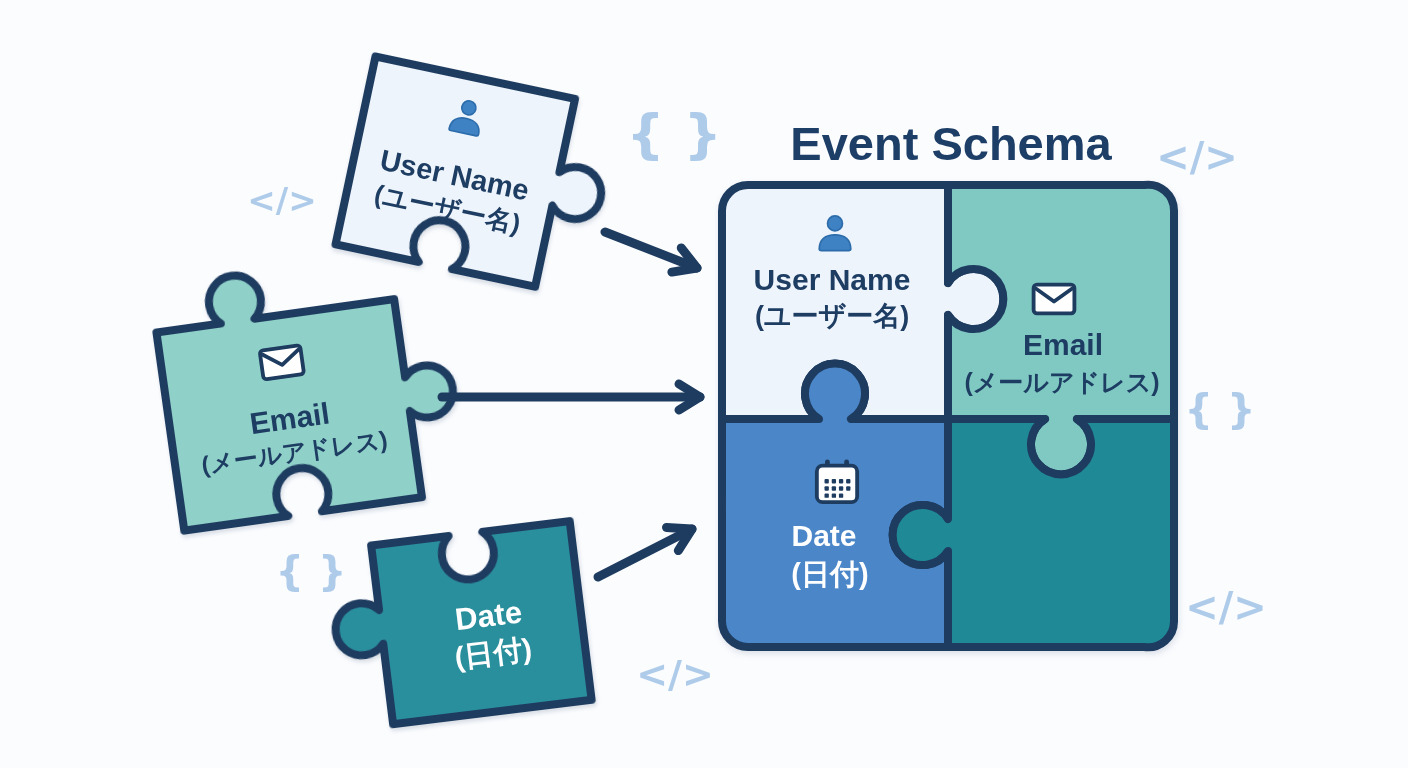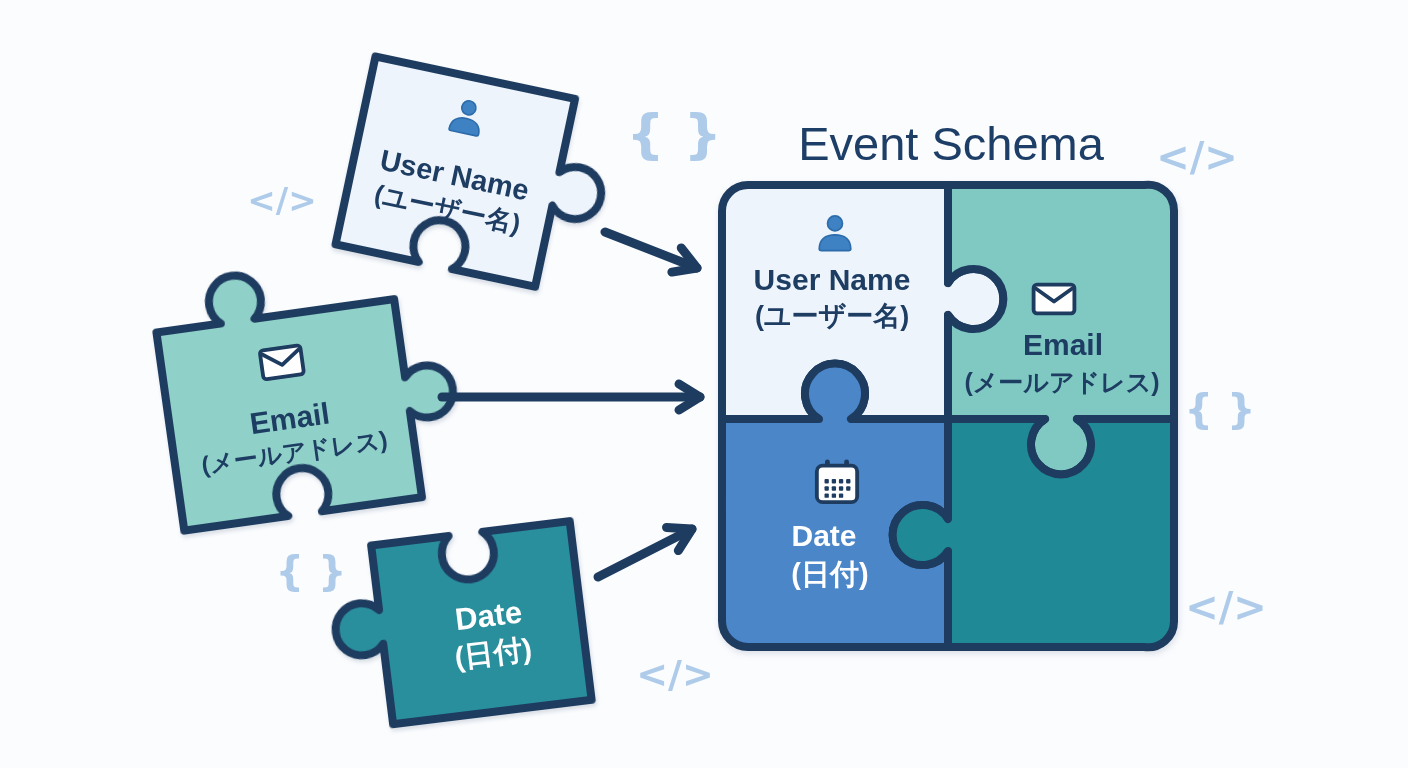--- a/index.html
+++ b/index.html
@@ -8,21 +8,21 @@
     background:#fbfcfe;
     font-family:"Liberation Sans","DejaVu Sans",sans-serif;
   }
   .deco{
     position:absolute;transform:translate(-50%,-50%);
     color:#aecbea;font-weight:bold;white-space:nowrap;
     font-family:"DejaVu Sans","Liberation Sans",sans-serif;
   }
   .title{
     position:absolute;left:601px;top:116px;width:700px;text-align:center;
-    font-size:47px;font-weight:normal;color:#1d3e66;letter-spacing:0px;
+    font-size:47px;font-weight:bold;color:#1d3e66;letter-spacing:0px;
   }
   .piece{position:absolute;}
   .piece > svg{position:absolute;left:0;top:0;overflow:visible;
     filter:drop-shadow(1px 3px 2px rgba(30,60,100,0.16));}
   .plabel{
     position:absolute;transform:translate(-50%,-50%);
     font-weight:bold;color:#1e3d63;white-space:nowrap;line-height:1;
   }
   .white-text{color:#ffffff;}
   .icon{position:absolute;transform:translate(-50%,-50%);line-height:0;}

